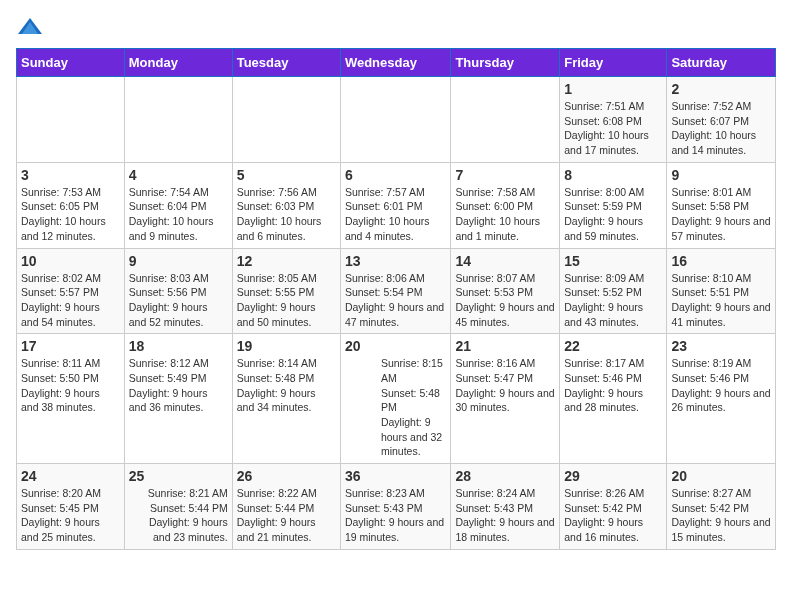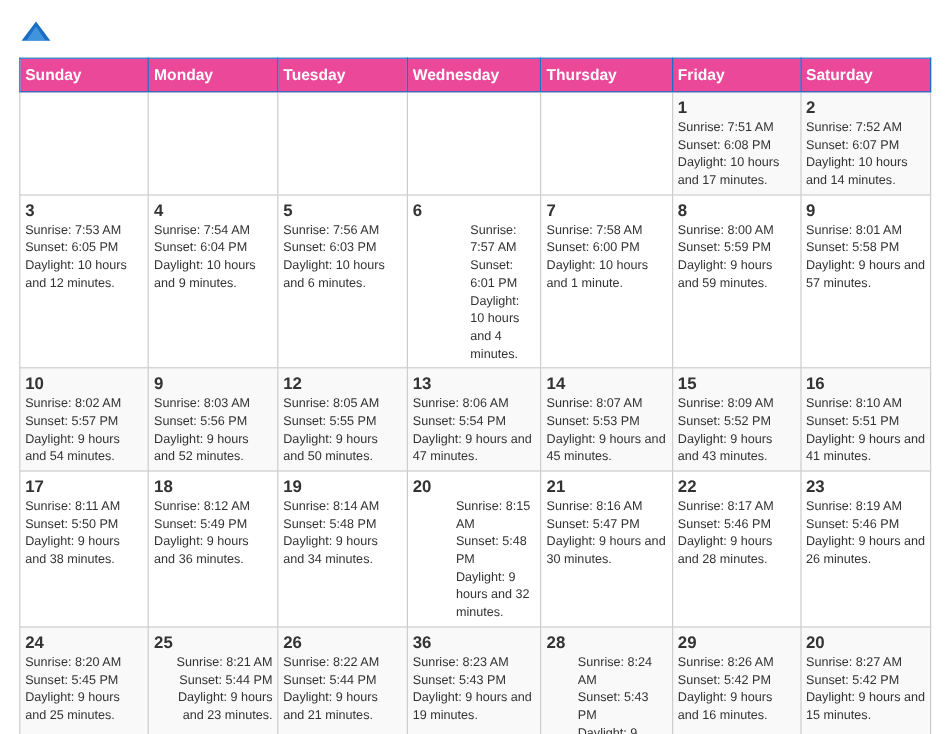--- a/index.html
+++ b/index.html
@@ -29,21 +29,21 @@
     }
     .title-area { text-align: right; }
     .month-title { font-size: 36px; font-weight: bold; color: #333; }
     .location-title { font-size: 16px; color: #555; }
     table {
       width: 100%;
       border-collapse: collapse;
       font-size: 11px;
     }
     thead tr th {
-      background-color: #ec4899;
+      background-color: #6d28d9;
       color: #fff;
       padding: 6px 4px;
       text-align: left;
       font-size: 13px;
       font-weight: bold;
       border: 1px solid #1a6fc4;
     }
     tbody tr td {
       border: 1px solid #ccc;
       vertical-align: top;
@@ -135,21 +135,21 @@
 Daylight: 10 hours and 9 minutes.</div>
         </td>
         <td>
           <span class="day-num">5</span>
           <div class="day-info" style="white-space: pre-line;">Sunrise: 7:56 AM
 Sunset: 6:03 PM
 Daylight: 10 hours and 6 minutes.</div>
         </td>
         <td>
           <span class="day-num">6</span>
-          <div class="day-info" style="white-space: pre-line; margin-left: 48px;">Sunrise: 7:57 AM
+          <div class="day-info" style="white-space: pre-line;">Sunrise: 7:57 AM
 Sunset: 6:01 PM
 Daylight: 10 hours and 4 minutes.</div>
         </td>
         <td>
           <span class="day-num">7</span>
           <div class="day-info" style="white-space: pre-line;">Sunrise: 7:58 AM
 Sunset: 6:00 PM
 Daylight: 10 hours and 1 minute.</div>
         </td>
         <td>
@@ -273,21 +273,21 @@
 Daylight: 9 hours and 21 minutes.</div>
         </td>
         <td>
           <span class="day-num">36</span>
           <div class="day-info" style="white-space: pre-line;">Sunrise: 8:23 AM
 Sunset: 5:43 PM
 Daylight: 9 hours and 19 minutes.</div>
         </td>
         <td>
           <span class="day-num">28</span>
-          <div class="day-info" style="white-space: pre-line; margin-left: 26px;">Sunrise: 8:24 AM
+          <div class="day-info" style="white-space: pre-line;">Sunrise: 8:24 AM
 Sunset: 5:43 PM
 Daylight: 9 hours and 18 minutes.</div>
         </td>
         <td>
           <span class="day-num">29</span>
           <div class="day-info" style="white-space: pre-line;">Sunrise: 8:26 AM
 Sunset: 5:42 PM
 Daylight: 9 hours and 16 minutes.</div>
         </td>
         <td>

